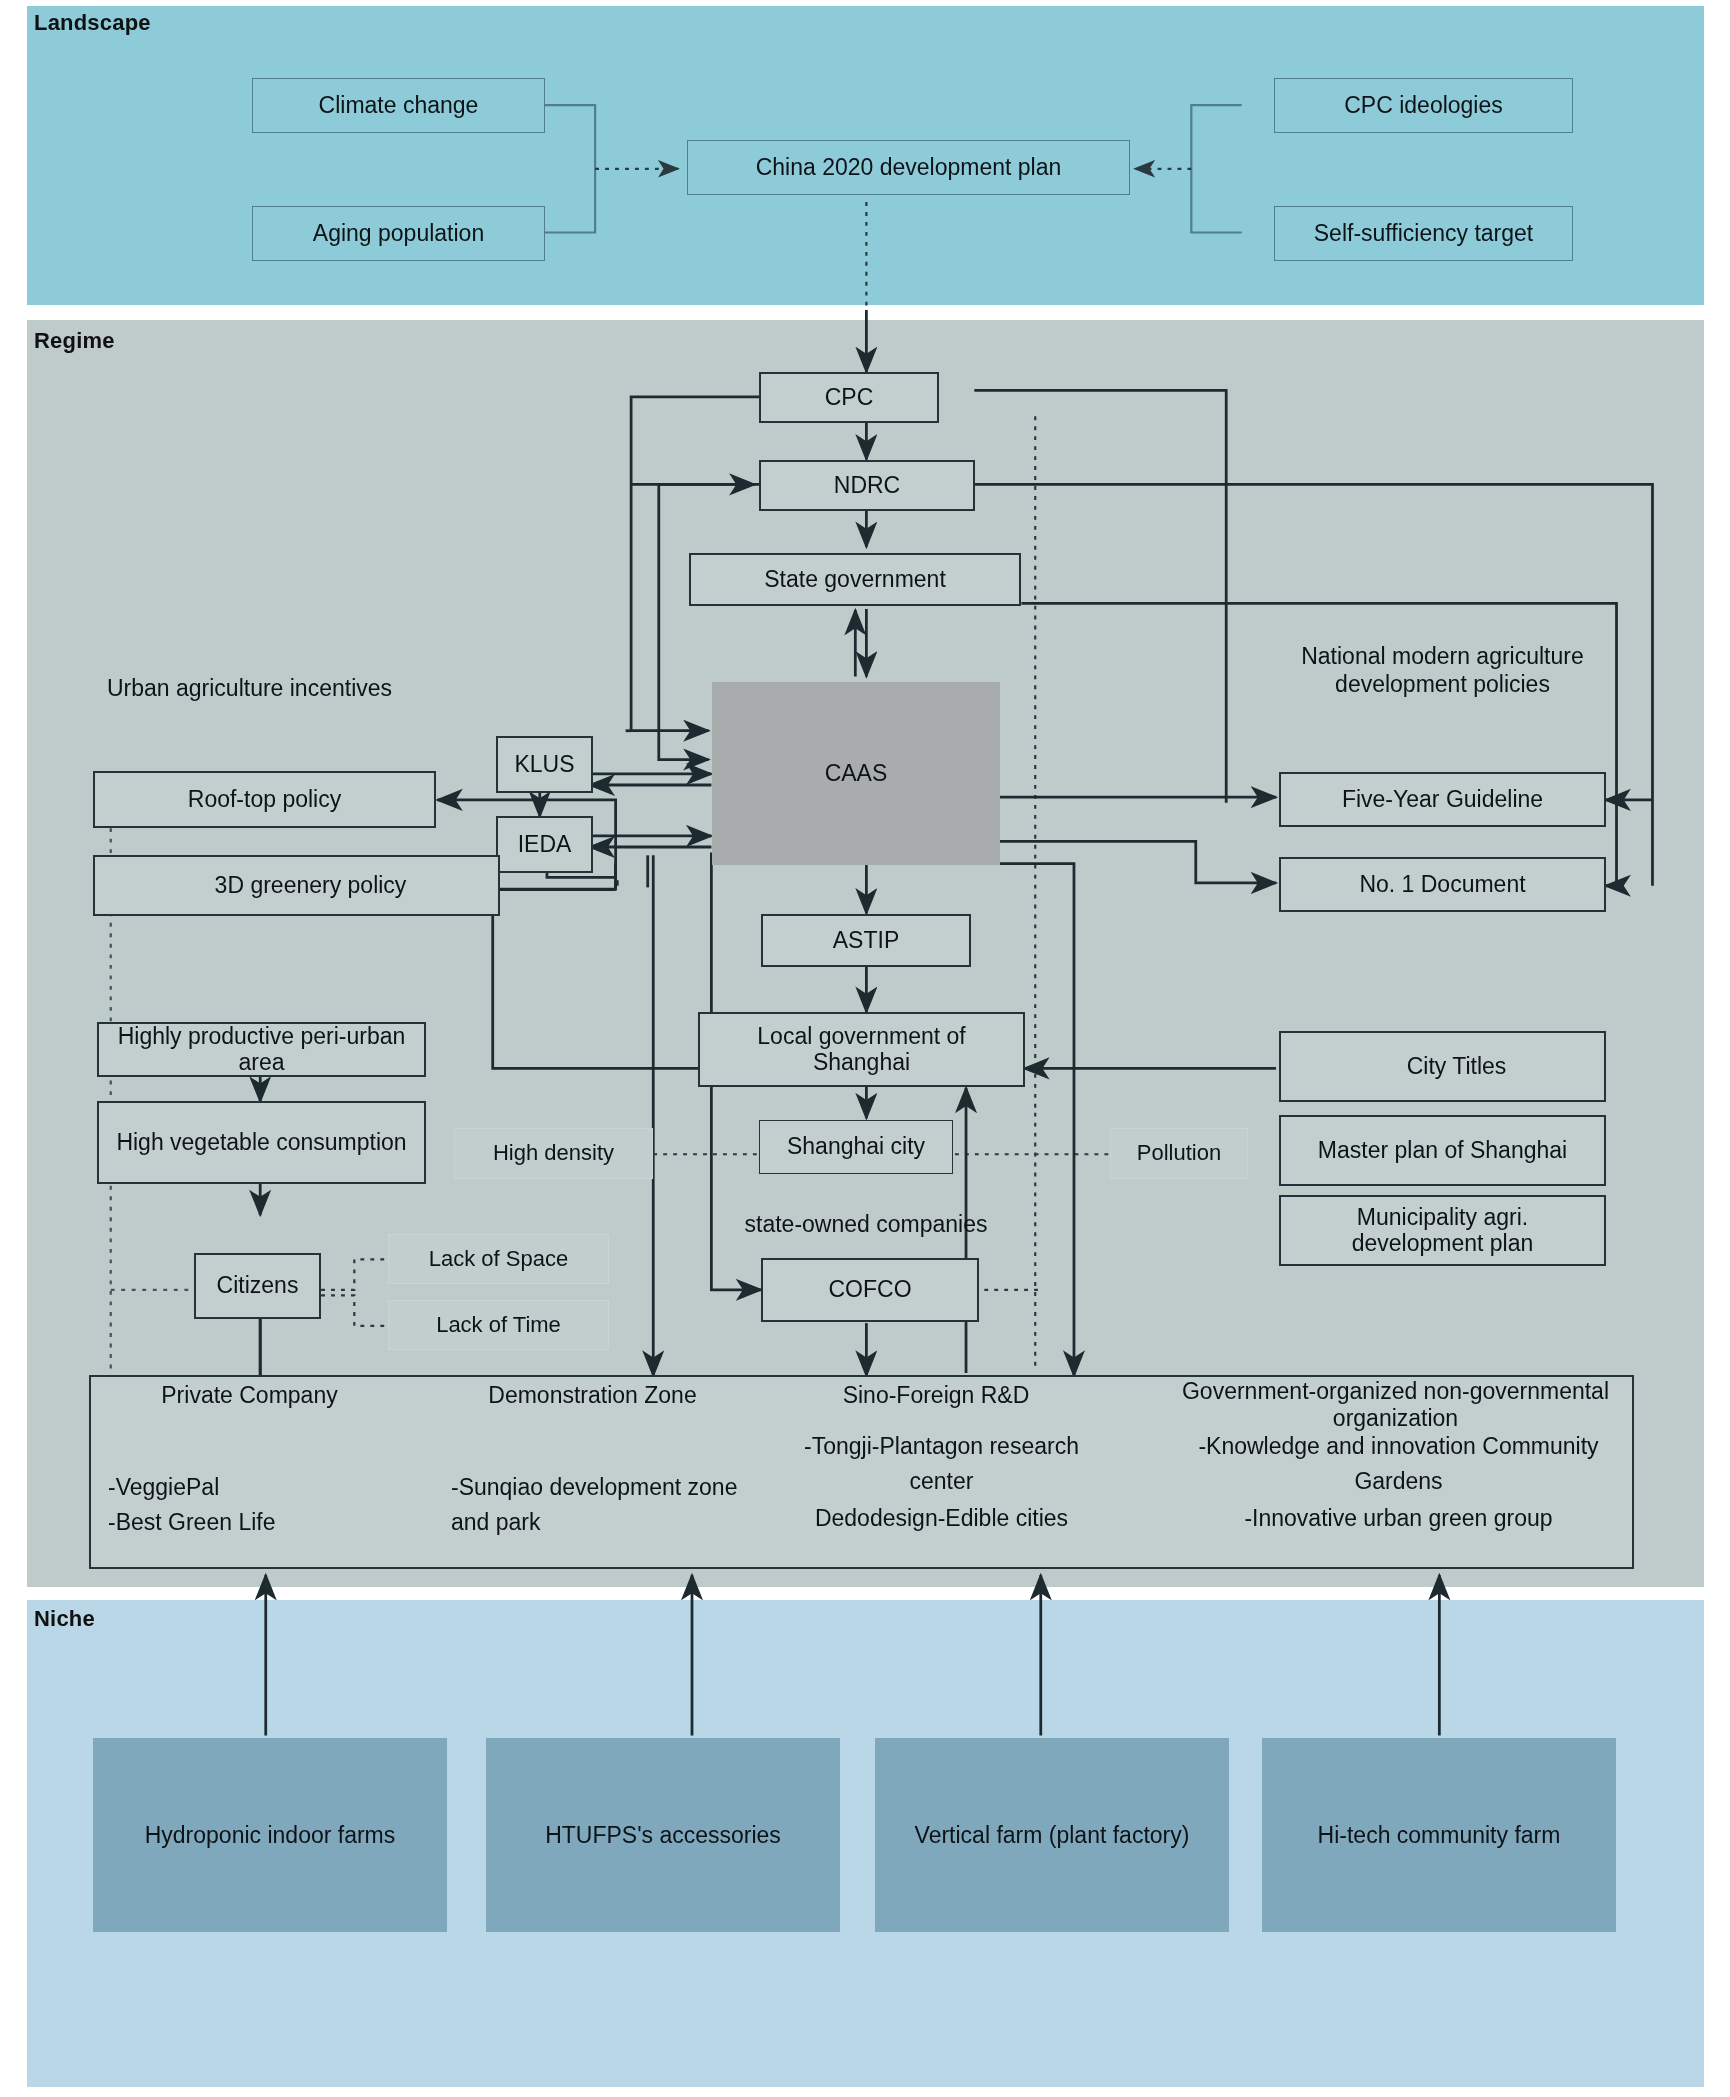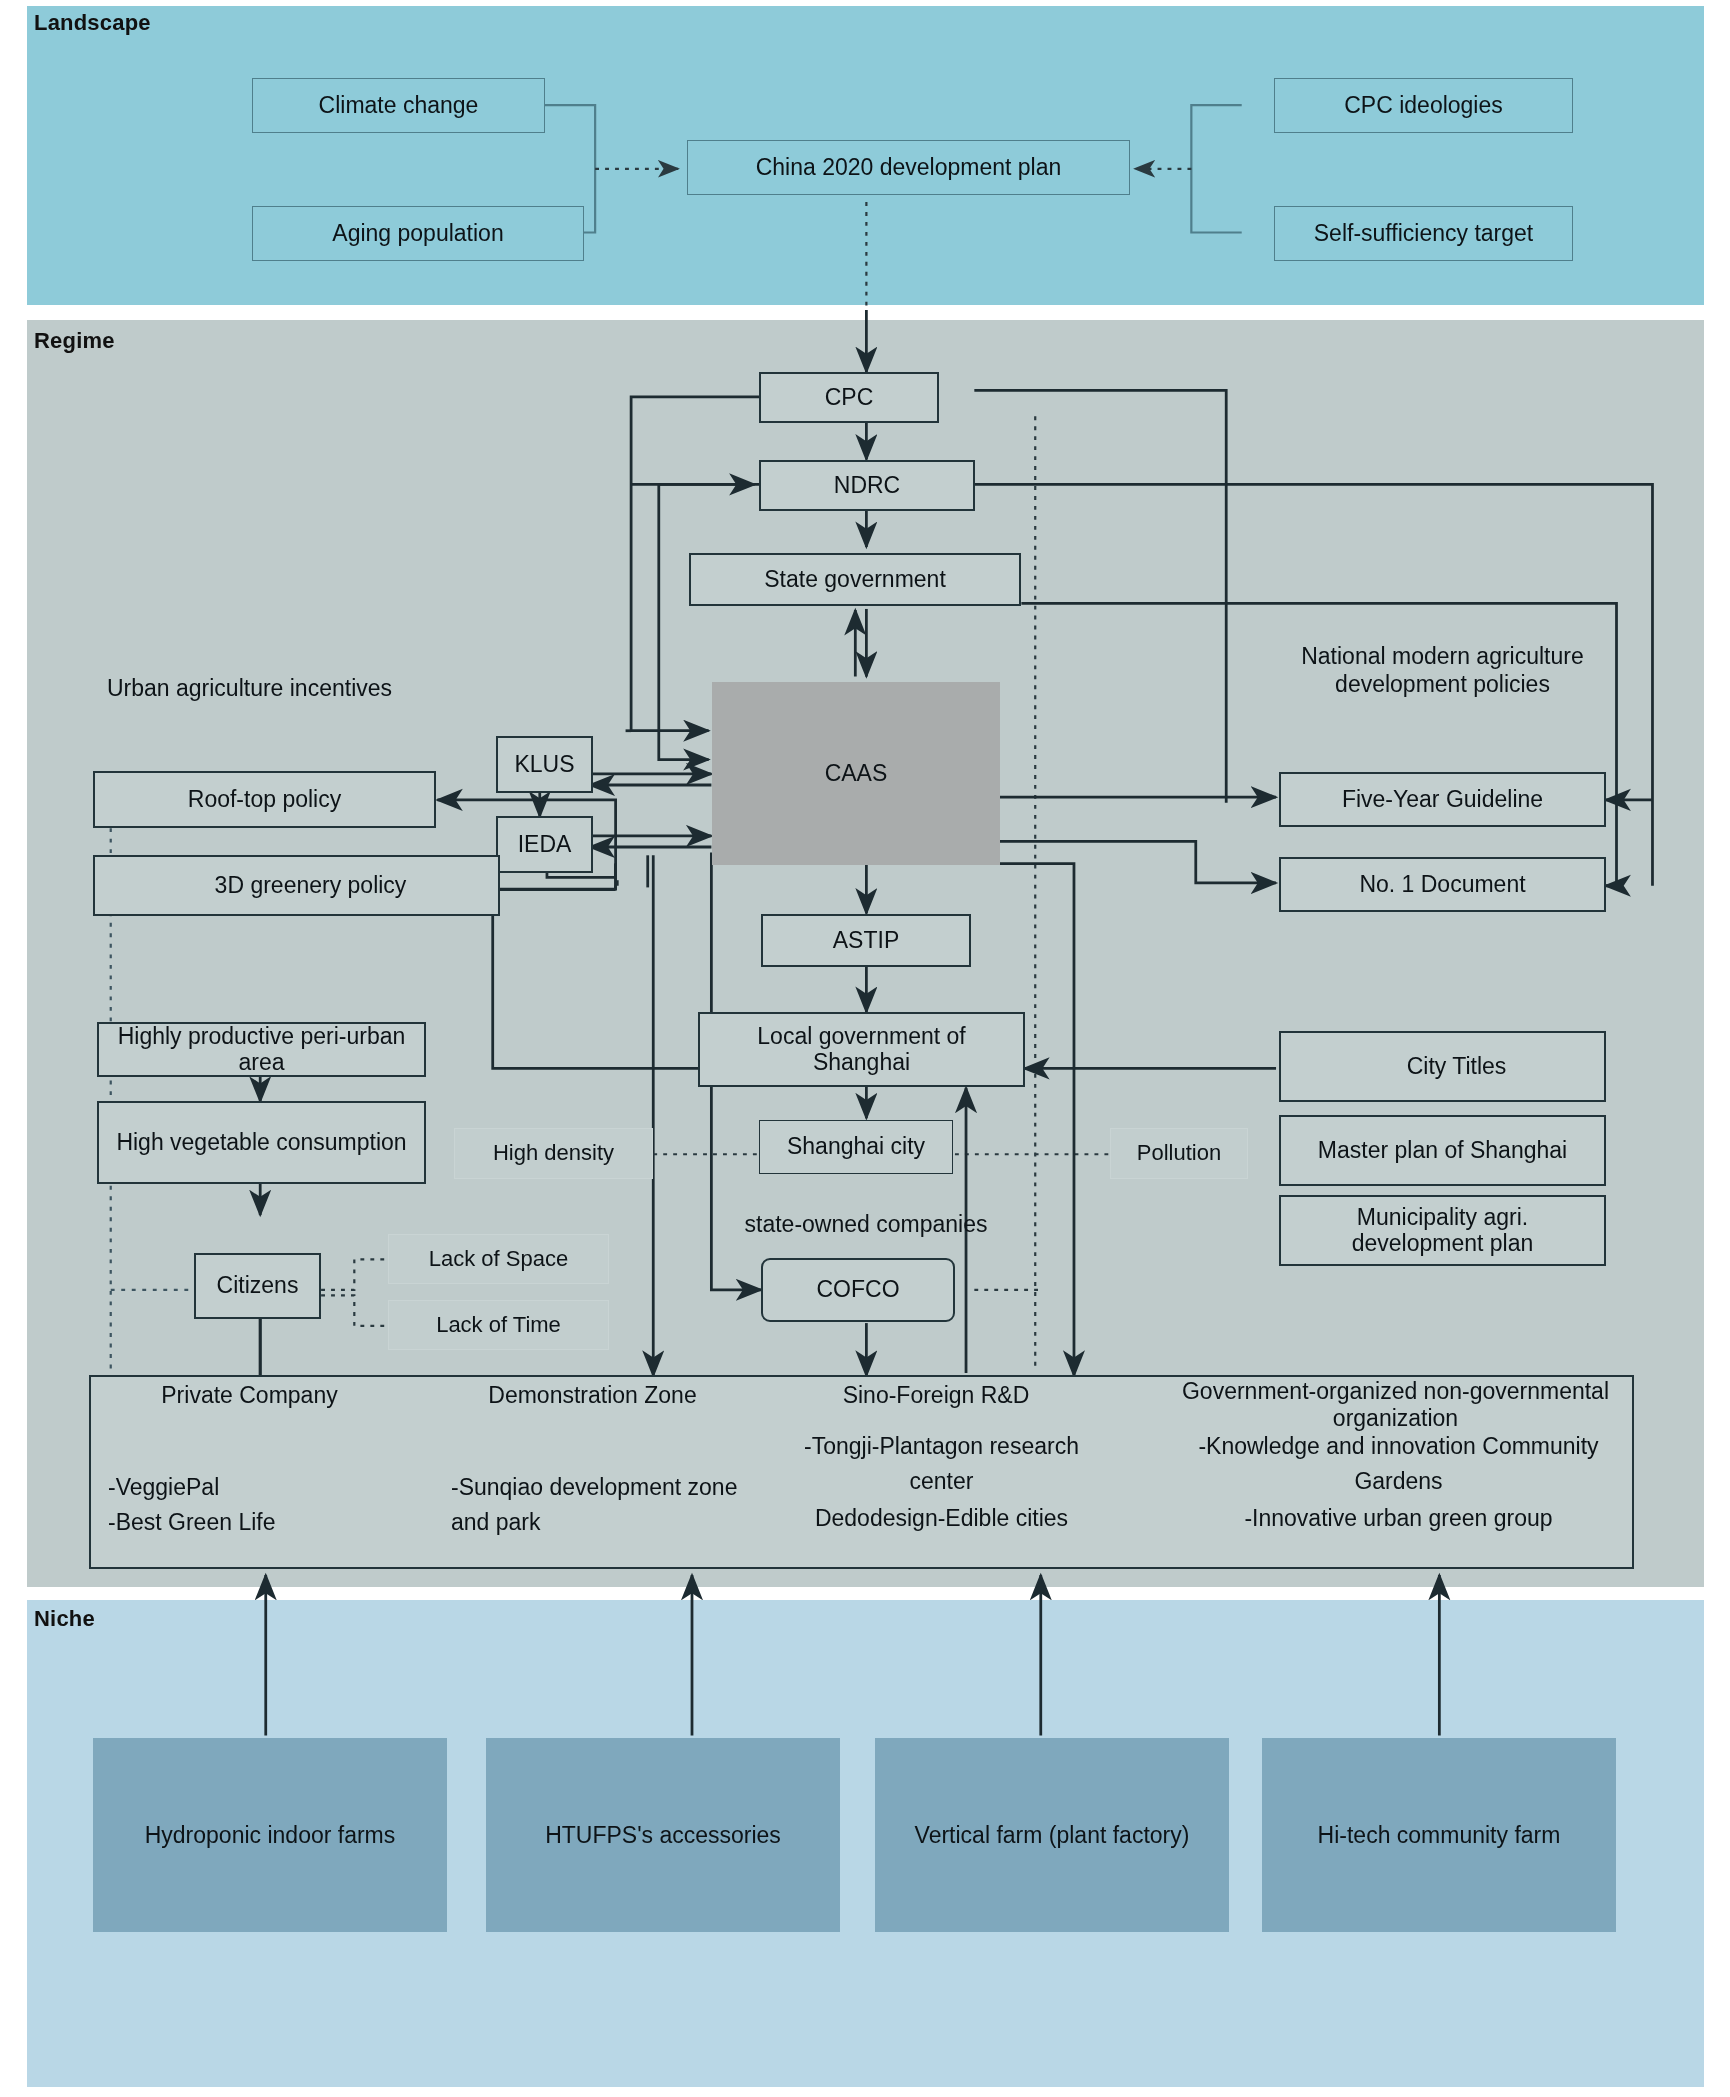--- a/index.html
+++ b/index.html
@@ -196,38 +196,38 @@
     <path class="s-dot-l" d="M200,2700 H280"></path>
 
     <path class="s" d="M480,3135 V2845" marker-end="url(#ah)"></path>
     <path class="s" d="M1250,3135 V2845" marker-end="url(#ah)"></path>
     <path class="s" d="M1880,3135 V2855"></path>
     <path class="s" d="M1880,2855 V2845" marker-end="url(#ah)"></path>
     <path class="s" d="M2600,3135 V2845" marker-end="url(#ah)"></path>
   </svg>
 
   <div class="nb box-ls" style="left:252px;top:78px;width:293px;height:55px;">Climate change</div>
-  <div class="nb box-ls" style="left:252px;top:206px;width:332px;height:55px;">Aging population</div>
+  <div class="nb box-ls" style="left:252px;top:206px;width:293px;height:55px;">Aging population</div>
   <div class="nb box-ls" style="left:687px;top:140px;width:443px;height:55px;">China 2020 development plan</div>
   <div class="nb box-ls" style="left:1274px;top:78px;width:299px;height:55px;">CPC ideologies</div>
   <div class="nb box-ls" style="left:1274px;top:206px;width:299px;height:55px;">Self-sufficiency target</div>
 
   <div class="nb box-rg" style="left:759px;top:372px;width:180px;height:51px;">CPC</div>
   <div class="nb box-rg" style="left:759px;top:460px;width:216px;height:51px;">NDRC</div>
   <div class="nb box-caas" style="left:712px;top:682px;width:288px;height:183px;">CAAS</div>
 
   <div class="nb box-rg" style="left:689px;top:553px;width:332px;height:53px;">State government</div>
 
   <div class="nb box-rg" style="left:496px;top:736px;width:97px;height:57px;">KLUS</div>
   <div class="nb box-rg" style="left:496px;top:816px;width:97px;height:57px;">IEDA</div>
 
   <div class="nb box-rg" style="left:761px;top:914px;width:210px;height:53px;">ASTIP</div>
   <div class="nb box-rg" style="left:698px;top:1012px;width:327px;height:75px;padding:0 7.8px;">Local government of Shanghai</div>
   <div class="nb box-rg thin" style="left:759px;top:1120px;width:194px;height:54px;">Shanghai city</div>
-  <div class="nb box-rg" style="left:761px;top:1258px;width:194px;height:64px;border-radius:9px;">COFCO</div>
+  <div class="nb box-rg" style="left:761px;top:1258px;width:218px;height:64px;">COFCO</div>
 
   <div class="nb box-rg" style="left:93px;top:771px;width:343px;height:57px;">Roof-top  policy</div>
   <div class="nb box-rg" style="left:93px;top:855px;width:407px;height:61px;padding-left:28px;">3D greenery policy</div>
   <div class="nb box-rg" style="left:97px;top:1022px;width:329px;height:55px;padding:0 10px;">Highly productive peri-urban area</div>
   <div class="nb box-rg" style="left:97px;top:1101px;width:329px;height:83px;padding:12px 10px;">High vegetable consumption</div>
   <div class="nb box-rg" style="left:194px;top:1253px;width:127px;height:66px;">Citizens</div>
 
   <div class="nb box-rg" style="left:1279px;top:772px;width:327px;height:55px;">Five-Year Guideline</div>
   <div class="nb box-rg" style="left:1279px;top:857px;width:327px;height:55px;">No. 1 Document</div>
   <div class="nb box-rg" style="left:1279px;top:1031px;width:327px;height:71px;padding-left:28px;">City Titles</div>

